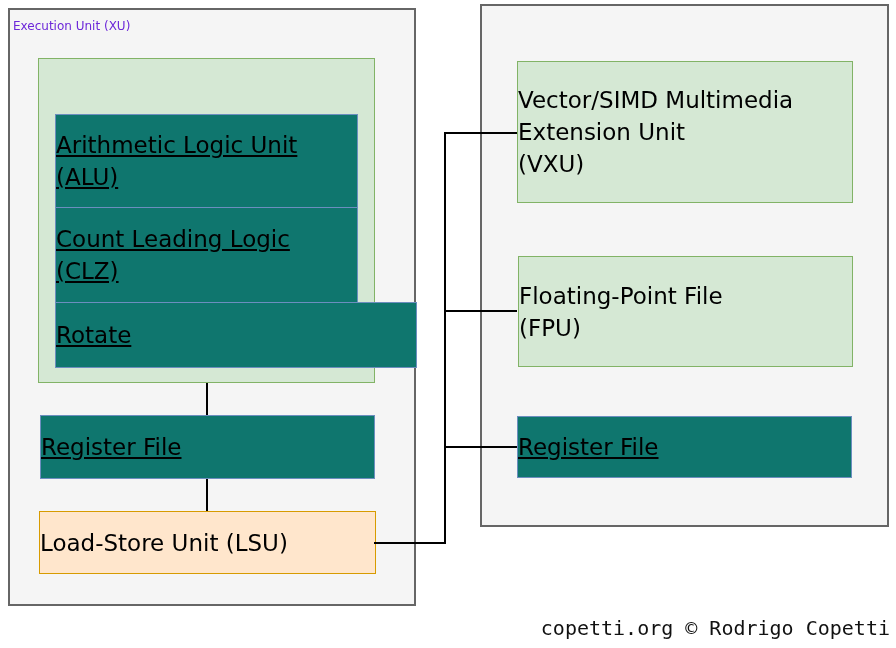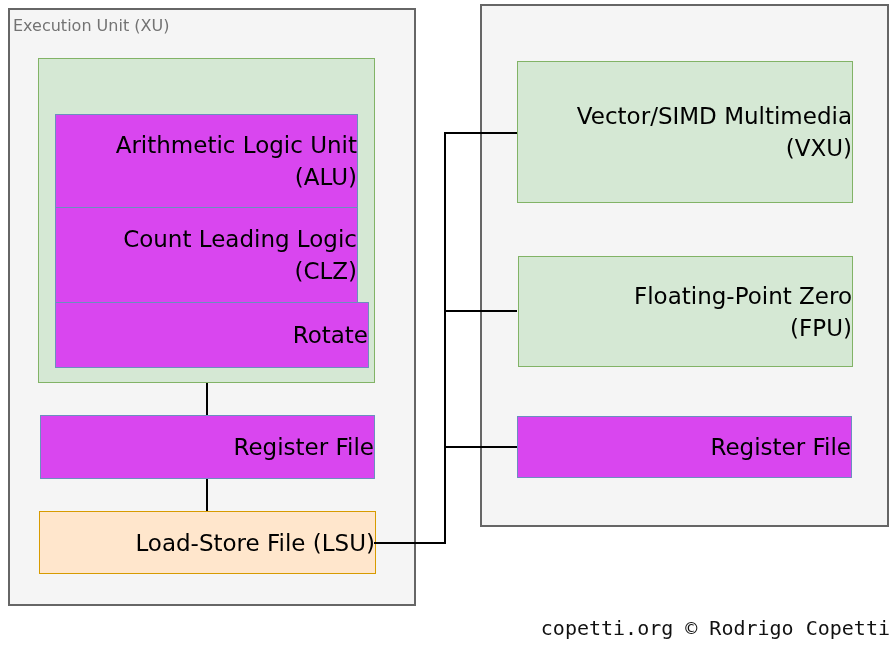--- a/index.html
+++ b/index.html
@@ -21,23 +21,23 @@
     position: absolute;
     box-sizing: border-box;
     background: #f5f5f5;
     border: 2px solid #666666;
   }
   .xu-container   { left: 8px;   top: 8px; width: 408px; height: 598px; }
   .vsu-container  { left: 480px; top: 4px; width: 409px; height: 523px; }
 
   .container-title {
     position: absolute;
-    font-size: 16px;
+    font-size: 12px;
     line-height: 20px;
-    color: #737373;
+    color: #6d28d9;
     white-space: nowrap;
   }
   .xu-title  { left: 13px;  top: 16px; }
   .vsu-title { left: 485px; top: 13px; }
 
   
   .green-box {
     position: absolute;
     box-sizing: border-box;
     background: #d5e8d4;
@@ -52,42 +52,43 @@
     left: 46px; top: 72px;
     font-size: 16px;
     line-height: 20px;
     white-space: nowrap;
   }
 
   
   .blue-box {
     position: absolute;
     box-sizing: border-box;
-    background: #d946ef;
+    background: #0f766e;
     border: 1.5px solid #6c8ebf;
+    text-decoration: underline;
   }
   .alu-box        { left: 55px;  top: 114px;   width: 303px; height: 94px; }
   .clz-box        { left: 55px;  top: 206.5px; width: 303px; height: 97px; }
-  .rotate-box     { left: 55px;  top: 302px;   width: 314px; height: 65.5px; }
+  .rotate-box     { left: 55px;  top: 302px;   width: 362px; height: 65.5px; }
   .xu-regfile-box { left: 40px;  top: 415px;   width: 335px; height: 64px; }
   .vsu-regfile-box{ left: 517px; top: 416px;   width: 335px; height: 62px; }
 
   
   .orange-box {
     position: absolute;
     box-sizing: border-box;
     background: #ffe6cc;
     border: 1.5px solid #d79b00;
   }
   .lsu-box { left: 39px; top: 511px; width: 337px; height: 63px; }
 
   .unit-label-box {
     display: flex;
     flex-direction: column;
-    align-items: flex-end;
+    align-items: flex-start;
     justify-content: center;
     text-align: center;
     font-size: 23px;
     line-height: 32px;
     color: #000000;
   }
   .unit-label-box span { display: block; white-space: nowrap; }
 
   
   .conn {
@@ -137,30 +138,31 @@
   </div>
   <div class="blue-box rotate-box unit-label-box">
     <span>Rotate</span>
   </div>
 
   <div class="blue-box xu-regfile-box unit-label-box">
     <span>Register File</span>
   </div>
 
   <div class="orange-box lsu-box unit-label-box">
-    <span>Load-Store File (LSU)</span>
+    <span>Load-Store Unit (LSU)</span>
   </div>
 
   <div class="green-box vxu-box unit-label-box">
     <span>Vector/SIMD Multimedia</span>
+    <span>Extension Unit</span>
     <span>(VXU)</span>
   </div>
 
   <div class="green-box fpu-box unit-label-box">
-    <span>Floating-Point Zero</span>
+    <span>Floating-Point File</span>
     <span>(FPU)</span>
   </div>
 
   <div class="blue-box vsu-regfile-box unit-label-box">
     <span>Register File</span>
   </div>
 
   <div class="conn conn-fxu-regfile"></div>
   <div class="conn conn-regfile-lsu"></div>
   <div class="conn conn-lsu-out"></div>

